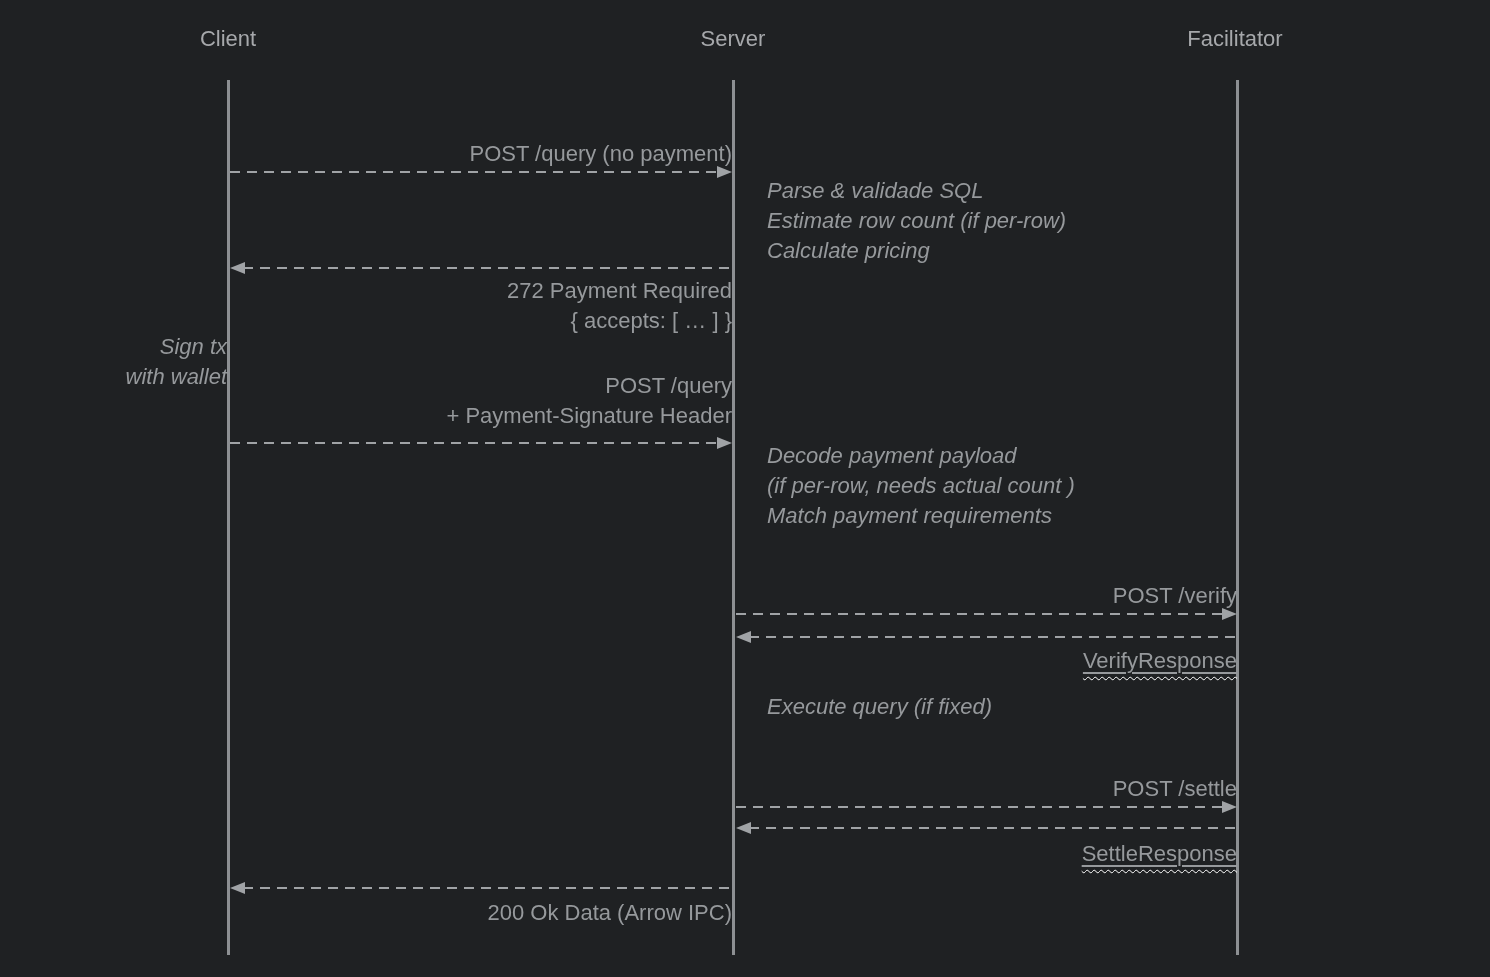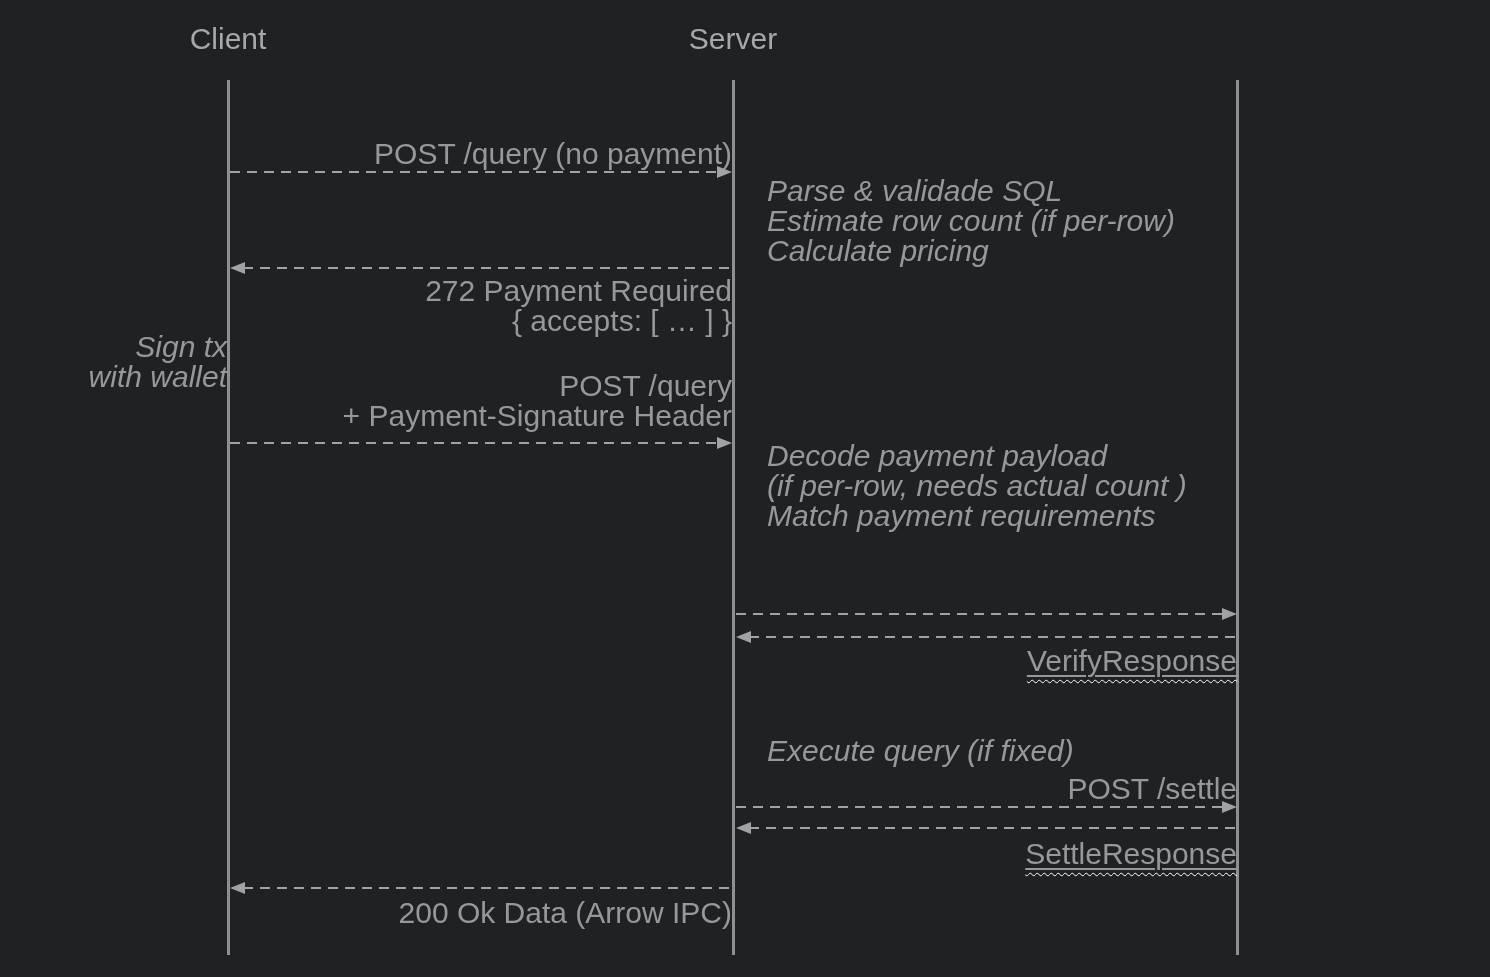--- a/index.html
+++ b/index.html
@@ -12,21 +12,21 @@
   }
   html,body{margin:0;padding:0;}
   body{background:var(--background);}
   .canvas{
     position:relative;
     width:1490px;height:977px;
     background:var(--background);
     overflow:hidden;
     font-family:"Liberation Sans","DejaVu Sans",sans-serif;
     color:var(--text);
-    font-size:30px;
+    font-size:22px;
     line-height:30px;
   }
   .actor-label{
     position:absolute;
     top:24px;
     width:240px;
     text-align:center;
     color:var(--header-text);
   }
   .lifeline{
@@ -73,20 +73,21 @@
   }
   .msg span.line{display:block;}
 </style>
 </head>
 <body>
 
 <div class="canvas">
 
   <div class="actor-label" style="left:108px;">Client</div>
   <div class="actor-label" style="left:613px;">Server</div>
+  <div class="actor-label" style="left:1115px;">Facilitator</div>
 
   <div class="lifeline" style="left:227px;"></div>
   <div class="lifeline" style="left:732px;"></div>
   <div class="lifeline" style="left:1236px;"></div>
 
   <div class="msg cs-span" style="top:139px;">POST /query (no payment)</div>
   <div class="arrow right" style="left:230px;width:502px;top:166px;">
     <div class="shaft"></div>
     <div class="head"></div>
   </div>
@@ -119,34 +120,35 @@
     <div class="shaft"></div>
     <div class="head"></div>
   </div>
 
   <div class="note server-note" style="top:441px;">
     <span>Decode payment payload</span>
     <span>(if per-row, needs actual count )</span>
     <span>Match payment requirements</span>
   </div>
 
+  <div class="msg sf-span" style="top:581px;">POST /verify</div>
   <div class="arrow right" style="left:736px;width:501px;top:608px;">
     <div class="shaft"></div>
     <div class="head"></div>
   </div>
 
   <div class="arrow left" style="left:736px;width:502px;top:631px;">
     <div class="shaft"></div>
     <div class="head"></div>
   </div>
   <div class="msg sf-span" style="top:646px;">
     <span class="wavy"><span class="inner">VerifyResponse</span></span>
   </div>
 
-  <div class="note server-note" style="top:736px;text-align:right;">
+  <div class="note server-note" style="top:692px;text-align:right;">
     <span>Execute query (if fixed)</span>
   </div>
 
   <div class="msg sf-span" style="top:774px;">POST /settle</div>
   <div class="arrow right" style="left:736px;width:501px;top:801px;">
     <div class="shaft"></div>
     <div class="head"></div>
   </div>
 
   <div class="arrow left" style="left:736px;width:502px;top:822px;">

